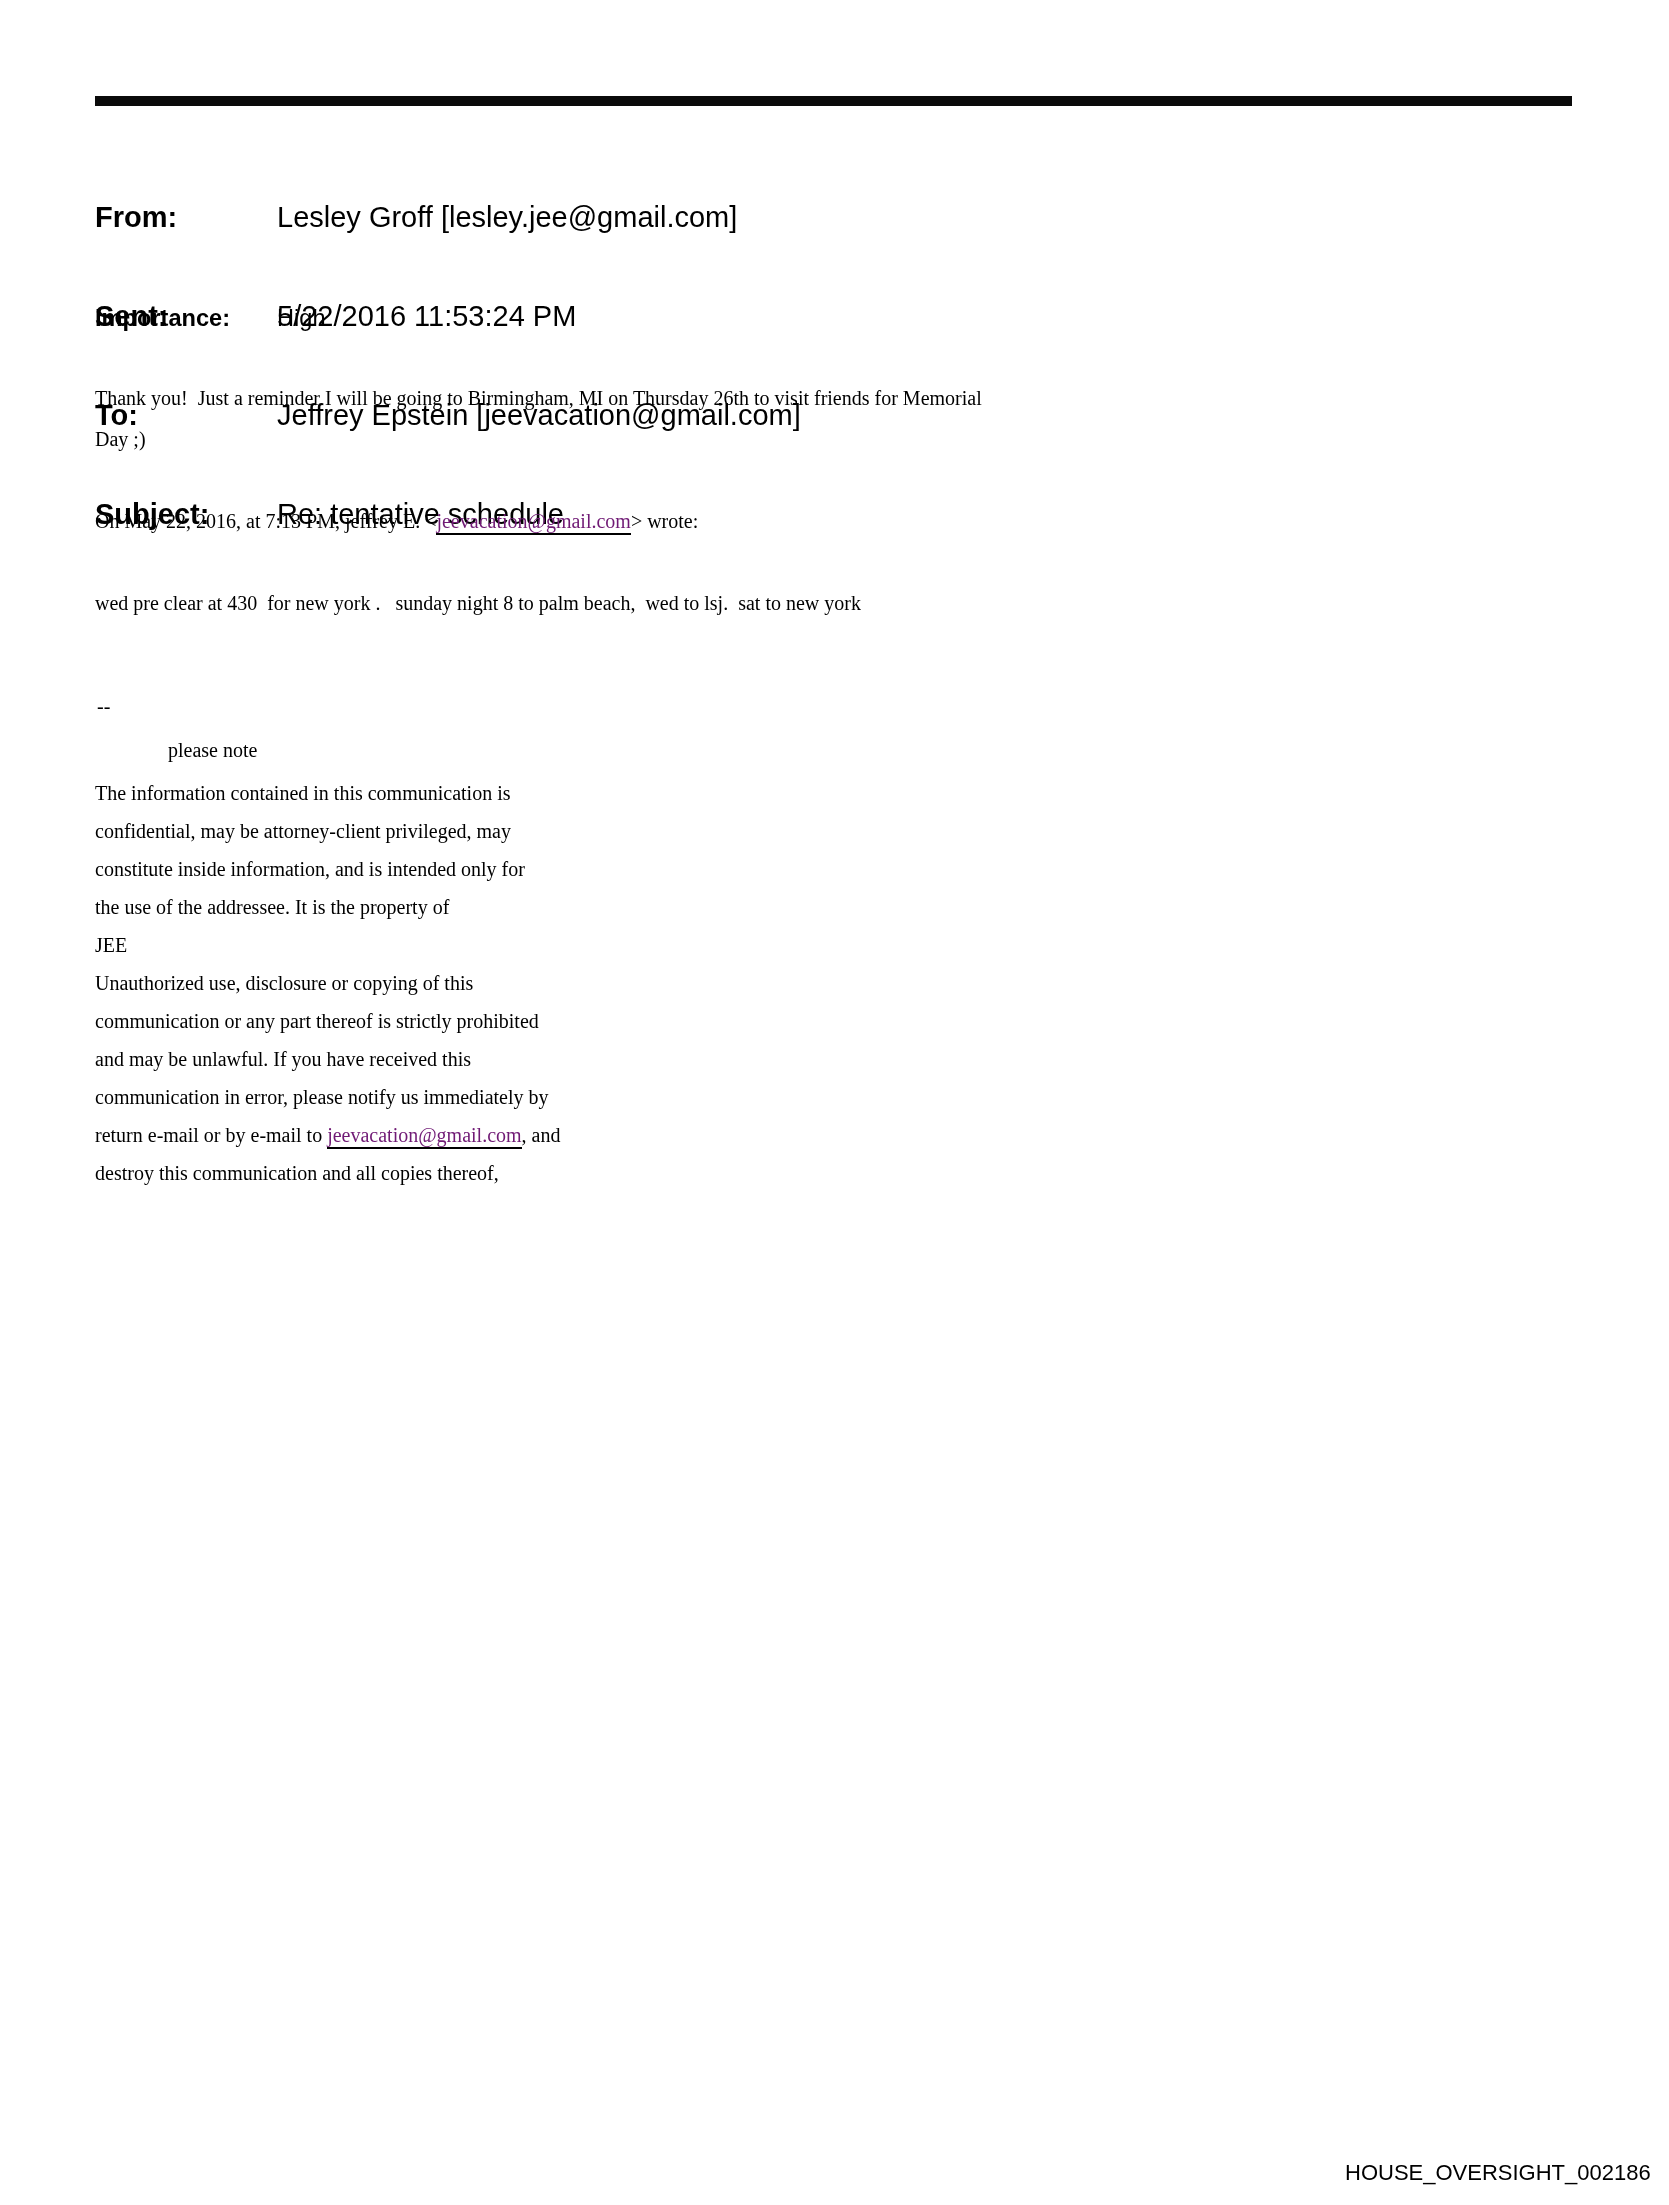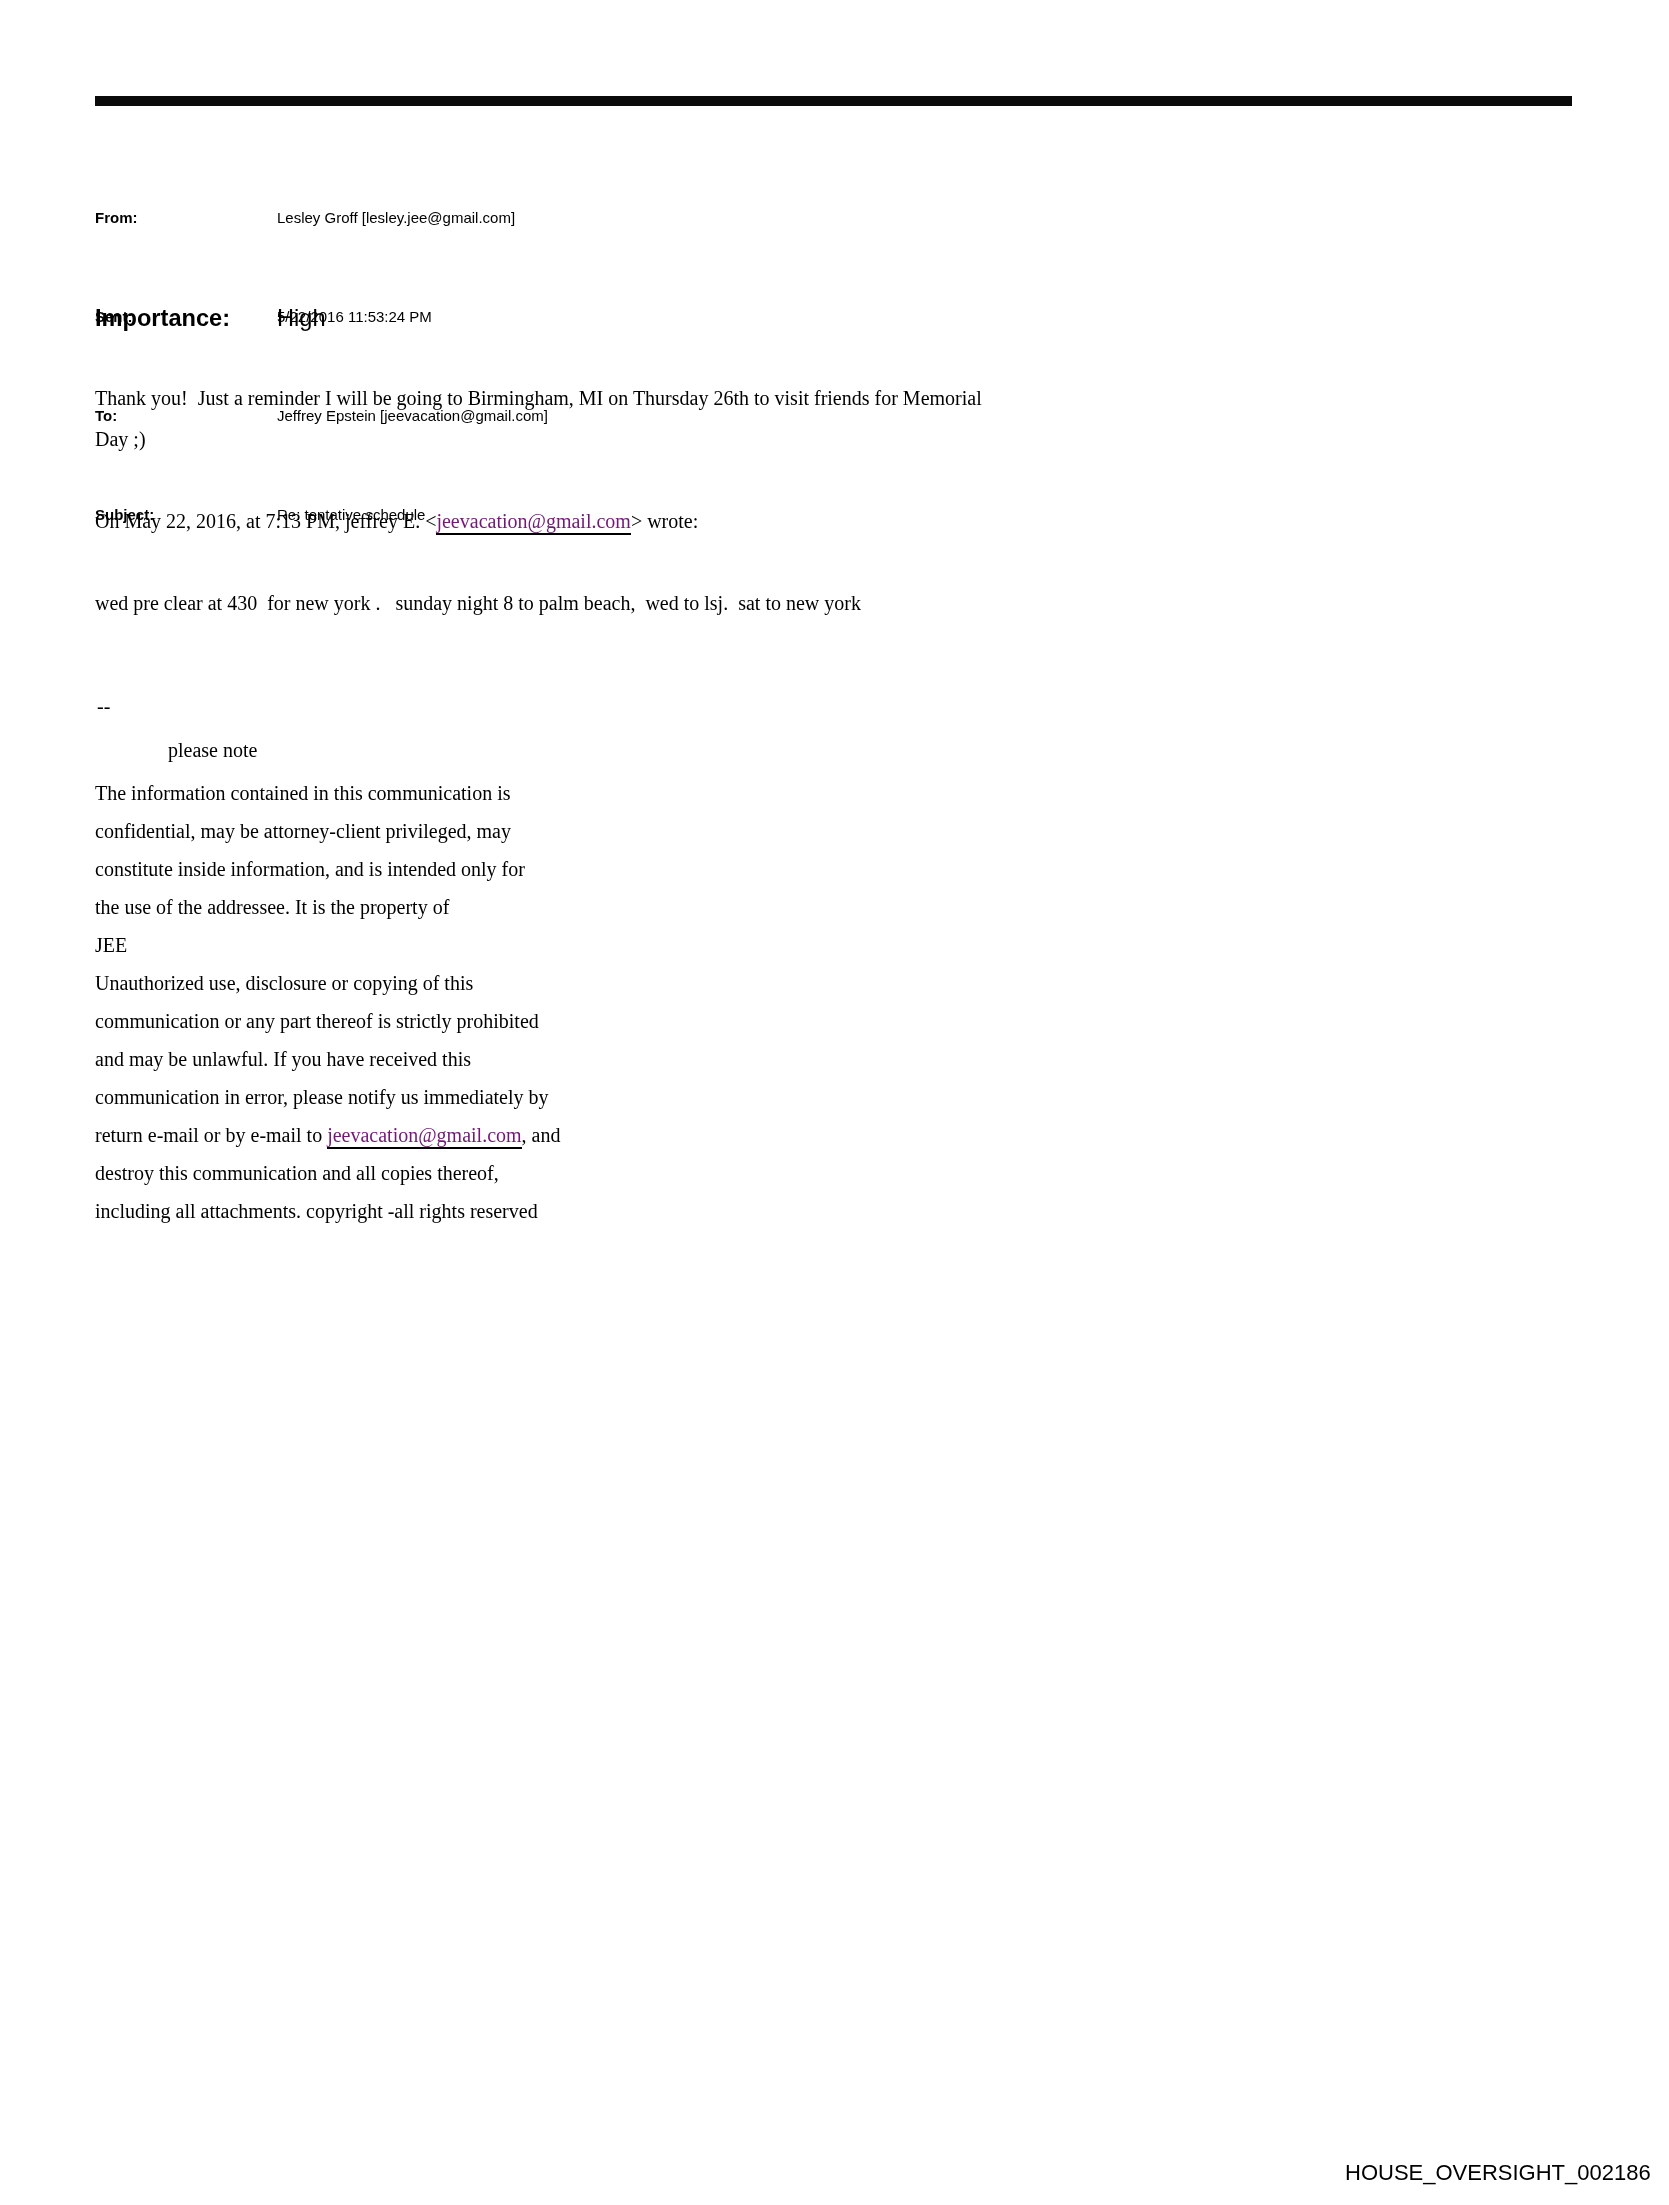--- a/index.html
+++ b/index.html
@@ -22,21 +22,21 @@
     top: 96px;
     width: 1477px;
     height: 9.8px;
     background: #0a0a0a;
   }
   .meta-block {
     position: absolute;
     left: 95px;
     top: 135px;
     font-family: "Liberation Sans", sans-serif;
-    font-size: 15px;
+    font-size: 29px;
     line-height: 33px;
     white-space: pre;
   }
   .meta-row { display: flex; }
   .meta-label {
     width: 182px;
     font-weight: bold;
     flex: 0 0 182px;
   }
   .meta-value { font-weight: normal; }
@@ -158,19 +158,18 @@
     <div class="serif-line">confidential, may be attorney-client privileged, may</div>
     <div class="serif-line">constitute inside information, and is intended only for</div>
     <div class="serif-line">the use of the addressee. It is the property of</div>
     <div class="serif-line">JEE</div>
     <div class="serif-line">Unauthorized use, disclosure or copying of this</div>
     <div class="serif-line">communication or any part thereof is strictly prohibited</div>
     <div class="serif-line">and may be unlawful. If you have received this</div>
     <div class="serif-line">communication in error, please notify us immediately by</div>
     <div class="serif-line"><span>return e-mail or by e-mail to </span><span class="email-link">jeevacation@gmail.com</span><span>, and</span></div>
     <div class="serif-line">destroy this communication and all copies thereof,</div>
-    <div class="serif-line">including all attachments. copyright -all rights reserved</div>
   </div>
 
   <div class="bates-stamp">HOUSE_OVERSIGHT_002186</div>
 
 </div>
 
 
 </body></html>

